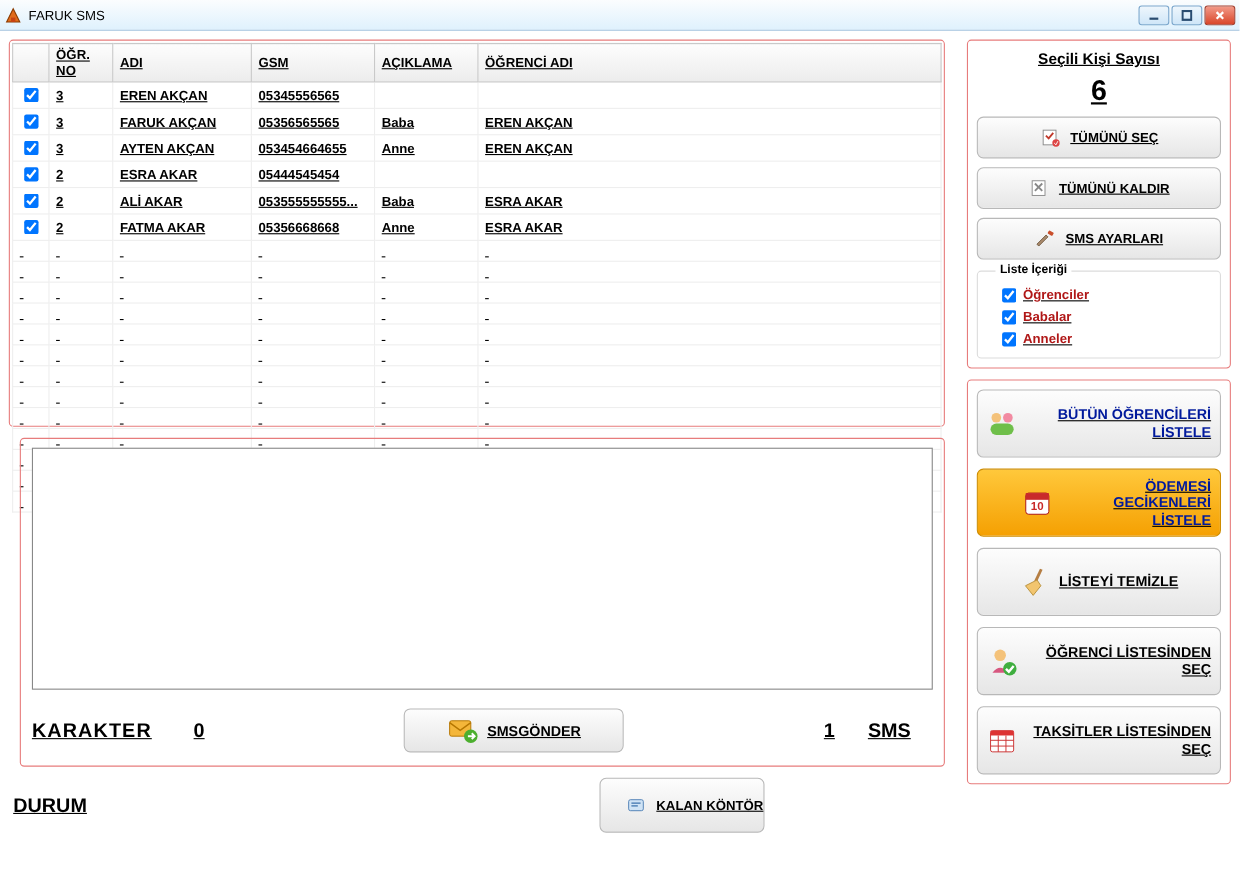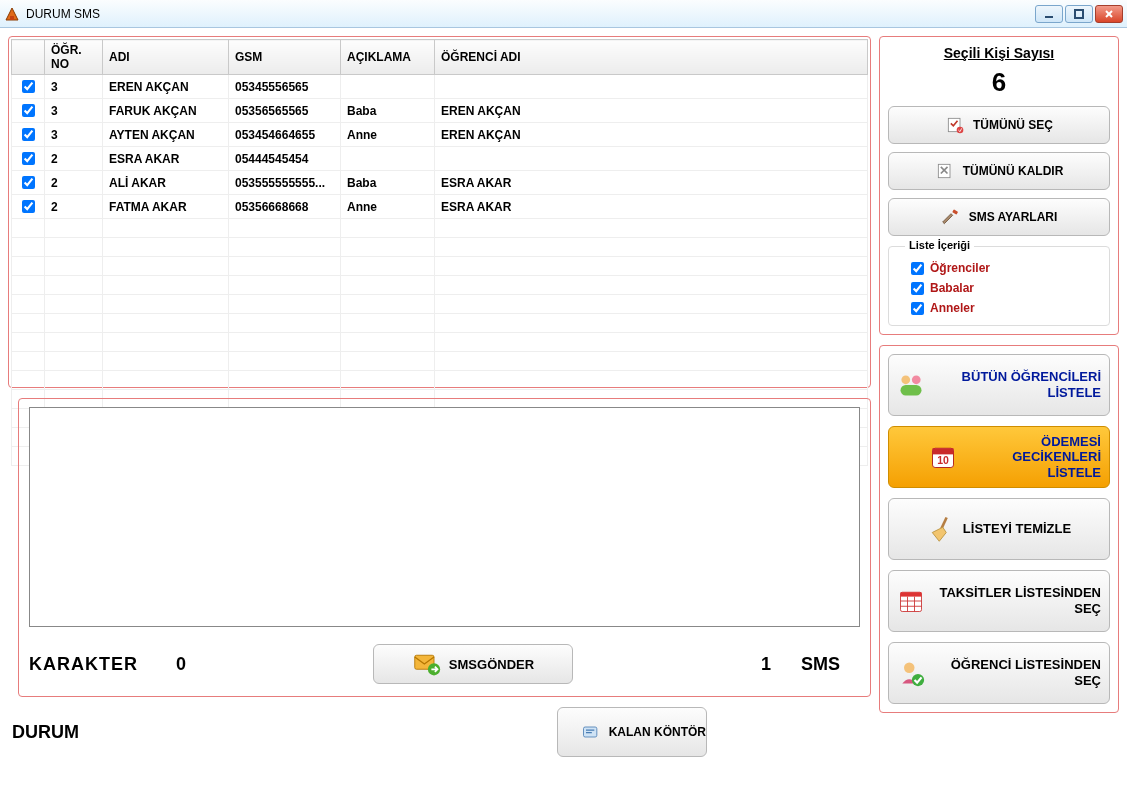--- a/index.html
+++ b/index.html
@@ -5,21 +5,21 @@
 * { box-sizing: border-box; font-family: Tahoma, Arial, sans-serif; }
 body { margin: 0; padding: 0; background: #fff; font-size: 12px; width: 1127px; height: 810px; overflow: hidden; }
 
 .titlebar { background: linear-gradient(#fbfdfe,#dff1fd); height: 28px; display:flex; align-items:center; padding:0 4px; border-bottom:1px solid #a8c6e0;}
 .titlebar .app-icon { width:16px; height:16px; margin-right:6px; }
 .titlebar .title { flex:1; font-size:12px; color:#000; }
 .titlebar .winbtns { display:flex; gap:2px; }
 .titlebar .winbtn { width:28px; height:18px; display:flex; align-items:center; justify-content:center; border:1px solid #7aa6cc; background:linear-gradient(#eef6fc,#cfe6f8); border-radius:3px; }
 .titlebar .winbtn.close { background:linear-gradient(#f29a89,#d9462a); border-color:#a53e2c; color:#fff; }
 
-.content { display:flex; padding:8px; gap:8px; height: calc(100% - 28px); }
+.content { display:flex; padding:8px; gap:20px; height: calc(100% - 28px); text-decoration: underline; }
 .leftcol { flex:1; display:flex; flex-direction:column; }
 .rightcol { width:240px; display:flex; flex-direction:column; gap:10px; }
 
 .grid-panel { border:1px solid #e77c7c; border-radius:4px; height:352px; padding:2px; background:#fff; }
 .grid { width:100%; border-collapse:collapse; font-size:12px; }
 .grid th { background:linear-gradient(#fdfdfd,#ececec); border:1px solid #c9c9c9; text-align:left; padding:3px 6px; font-weight:bold; font-size:12px; height:20px;}
 .grid td { border:1px solid #eee; padding:2px 6px; height:18px; white-space:nowrap; font-weight:bold; font-size:12px;}
 .grid td.chk { width:22px; text-align:center; }
 .grid tr.empty td { height:17px; }
 
@@ -55,21 +55,21 @@
 .icon.small { width:20px; height:20px; }
 </style>
 </head>
 <body>
 
 <div class="titlebar">
   <svg class="app-icon" viewBox="0 0 16 16">
       <polygon points="2,14 8,2 14,14" fill="#e06a1a" stroke="#8a3b00"></polygon>
       <rect x="6" y="10" width="4" height="4" fill="#c74312"></rect>
     </svg>
-  <div class="title">DURUM SMS</div>
+  <div class="title">FARUK SMS</div>
   <div class="winbtns">
     <div class="winbtn">
         <svg width="10" height="10">
           <rect x="1" y="7" width="8" height="2" fill="#2a4c70"></rect>
         </svg>
       </div>
     <div class="winbtn">
         <svg width="10" height="10">
           <rect x="1" y="1" width="8" height="8" fill="none" stroke="#2a4c70" stroke-width="2"></rect>
         </svg>
@@ -354,33 +354,33 @@
       </div>
       <div class="rbtn tall">
         <svg class="icon" viewBox="0 0 32 32">
             <rect x="18" y="2" width="3" height="14" fill="#b57e43" transform="rotate(25 19 9)"></rect>
             <path d="M6 20 L18 14 L22 20 L14 30 Z" fill="#f2c56f" stroke="#b9923e"></path>
           </svg>
         <span class="txt" style="color:#000">LİSTEYİ TEMİZLE</span>
       </div>
       <div class="rbtn tall">
         <svg class="icon" viewBox="0 0 32 32">
+            <circle cx="14" cy="10" r="6" fill="#f4c27a"></circle>
+            <path d="M6 28 Q14 18 22 28 Z" fill="#d7577f"></path>
+            <circle cx="24" cy="24" r="7" fill="#3fae3f"></circle>
+            <path d="M20 24 L23 27 L28 21" stroke="#fff" stroke-width="2.5" fill="none"></path>
+          </svg>
+        <span class="txt" style="color:#000">ÖĞRENCİ LİSTESİNDEN SEÇ</span>
+      </div>
+      <div class="rbtn tall">
+        <svg class="icon" viewBox="0 0 32 32">
             <rect x="4" y="6" width="24" height="22" rx="2" fill="#fff" stroke="#c33"></rect>
             <rect x="4" y="6" width="24" height="5" fill="#d33"></rect>
             <line x1="4" y1="16" x2="28" y2="16" stroke="#c33"></line>
             <line x1="4" y1="22" x2="28" y2="22" stroke="#c33"></line>
             <line x1="12" y1="11" x2="12" y2="28" stroke="#c33"></line>
             <line x1="20" y1="11" x2="20" y2="28" stroke="#c33"></line>
           </svg>
         <span class="txt" style="color:#000">TAKSİTLER LİSTESİNDEN SEÇ</span>
       </div>
-      <div class="rbtn tall">
-        <svg class="icon" viewBox="0 0 32 32">
-            <circle cx="14" cy="10" r="6" fill="#f4c27a"></circle>
-            <path d="M6 28 Q14 18 22 28 Z" fill="#d7577f"></path>
-            <circle cx="24" cy="24" r="7" fill="#3fae3f"></circle>
-            <path d="M20 24 L23 27 L28 21" stroke="#fff" stroke-width="2.5" fill="none"></path>
-          </svg>
-        <span class="txt" style="color:#000">ÖĞRENCİ LİSTESİNDEN SEÇ</span>
-      </div>
     </div>
   </div>
 </div>
 
 </body></html>

